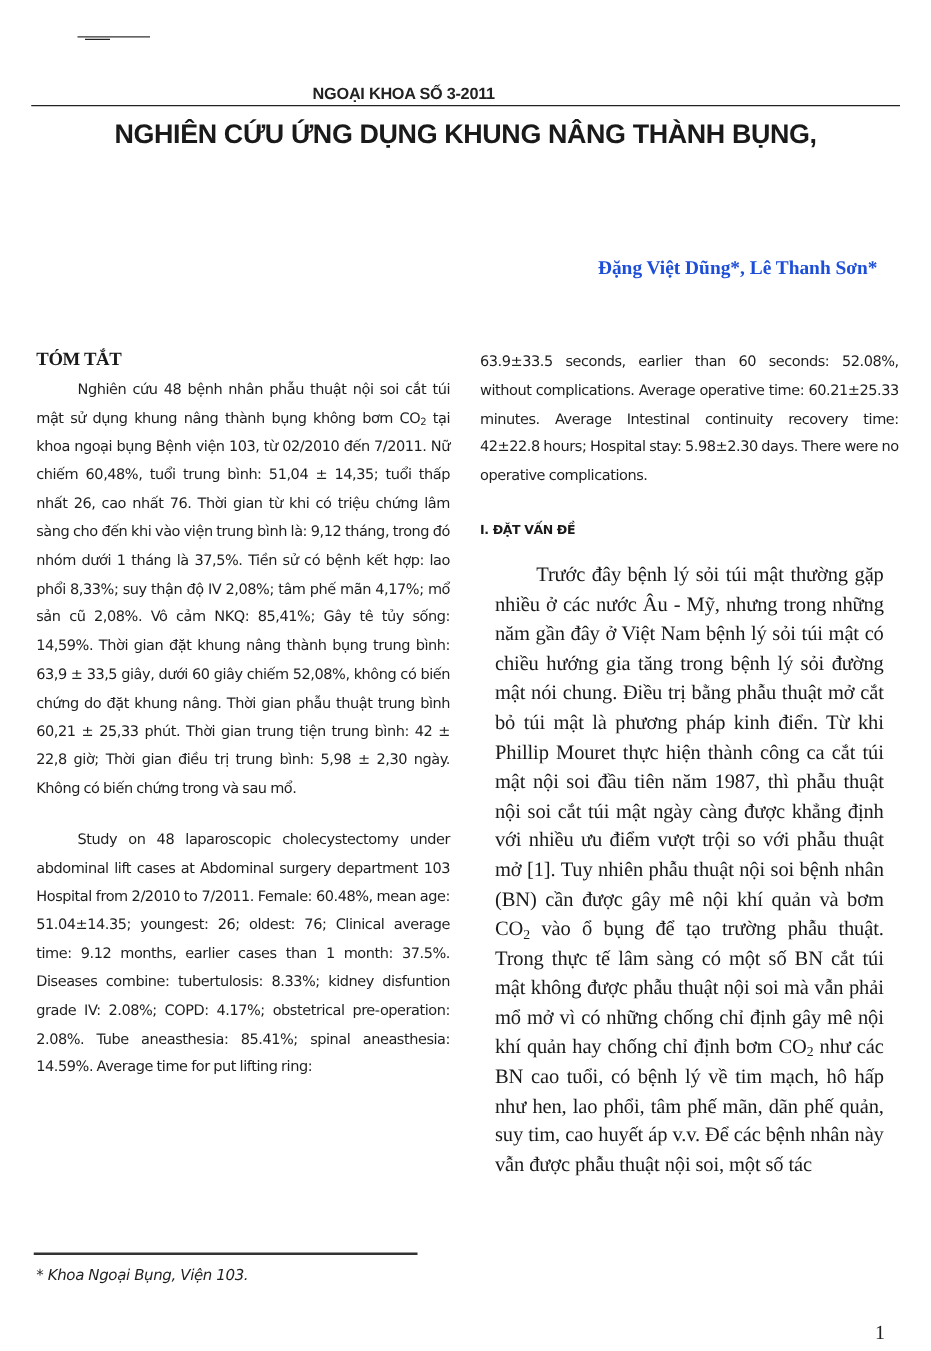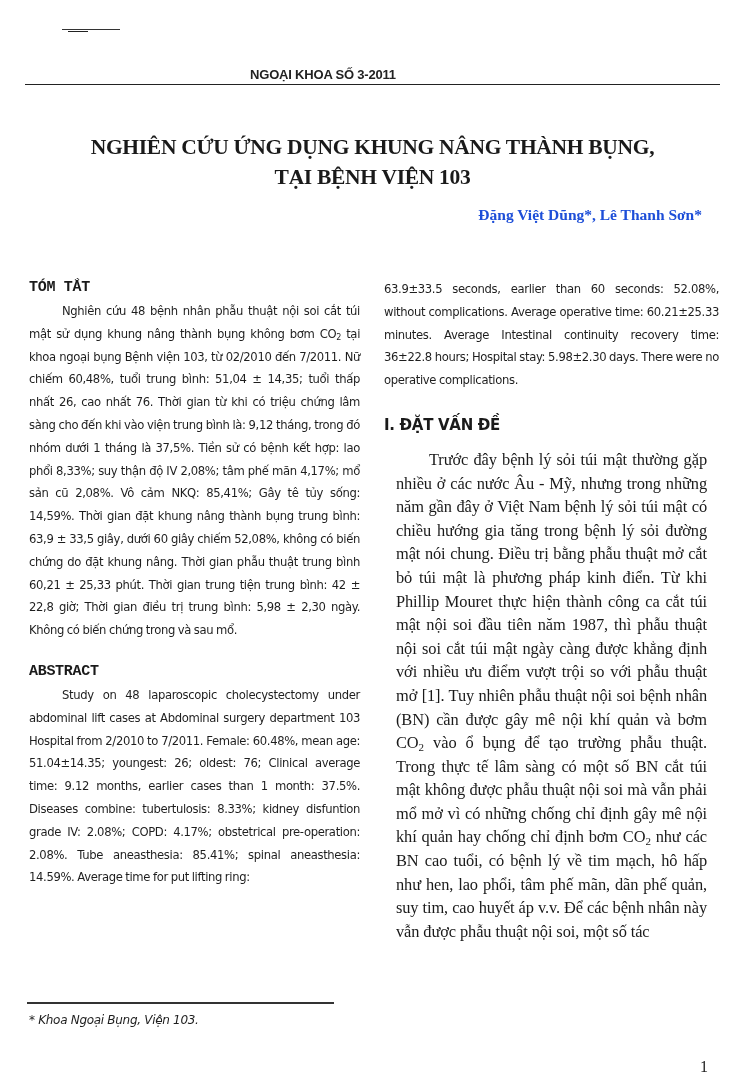--- a/index.html
+++ b/index.html
@@ -4,63 +4,61 @@
   <style>
     html, body { margin: 0; padding: 0; background: #ffffff; }
     body { width: 745px; height: 1081px; position: relative; overflow: hidden; color: #1a1a1a; }
     .abs { position: absolute; }
     .topmark { left: 62px; top: 29px; width: 58px; height: 1px; background: #333; }
     .topmark2 { left: 68px; top: 31px; width: 20px; height: 1px; background: #222; }
     .journal { left: 0; width: 646px; top: 67px; text-align: center;
       font-family: "Liberation Sans", sans-serif; font-weight: bold; font-size: 13px; letter-spacing: -0.2px; color: #222; }
     .rule-top { left: 25px; top: 84px; width: 695px; height: 1px; background: #222; }
     .title { left: 20px; width: 705px; top: 92px; text-align: center;
-      font-family: Liberation Serif, serif; font-weight: bold; font-size: 21.5px; line-height: 30px; color: #1a1a1a; letter-spacing: -0.3px; margin-top: 40px; }
+      font-family: Liberation Sans, sans-serif; font-weight: bold; font-size: 21.5px; line-height: 30px; color: #1a1a1a; letter-spacing: -0.3px; }
     .title sub { font-size: 13px; vertical-align: -3px; line-height: 0; }
     .authors { right: 43px; top: 206px; font-family: "Liberation Serif", serif; font-weight: bold; font-size: 15.5px; color: #1d4ed8; }
     .col-left { left: 29px; top: 276px; width: 331px; font-family: "DejaVu Sans", sans-serif; font-size: 11.6px; line-height: 22.8px; color: #1e1e1e; }
-    .col-left h2 { margin: 0; font-family: Liberation Mono, monospace; font-weight: bold; font-size: 15px; line-height: 24px; letter-spacing: -0.3px; color: #1a1a1a; }
+    .col-left h2 { margin: 0; font-family: Liberation Serif, serif; font-weight: bold; font-size: 15px; line-height: 24px; letter-spacing: -0.3px; color: #1a1a1a; }
     .col-left p { margin: 0; text-align: justify; text-indent: 33px; word-spacing: -0.5px; letter-spacing: -0.35px; }
     .col-left .gap { height: 10px; }
     .col-right { left: 384px; top: 278px; width: 335px; }
     .col-right .abs-cont { margin: 0; font-family: "DejaVu Sans", sans-serif; font-size: 11.6px; line-height: 22.8px; text-align: justify; letter-spacing: -0.35px; word-spacing: -0.5px; color: #1e1e1e; }
-    .col-right h2 { margin: 22px 0 0 0; font-family: "DejaVu Sans", sans-serif; font-weight: bold; font-size: 15px; line-height: 22px; letter-spacing: -0.3px; color: #1a1a1a; }
+    .col-right h2 { margin: 22px 0 0 0; font-family: "DejaVu Sans", sans-serif; font-weight: bold; font-size: 10px; line-height: 22px; letter-spacing: -0.3px; color: #1a1a1a; }
     .col-right .body { margin: 12px; font-family: "Liberation Serif", serif; font-size: 16.4px; line-height: 23.6px; text-align: justify; text-indent: 33px; color: #1a1a1a; letter-spacing: -0.1px; }
     .col-right .body sub { font-size: 11px; line-height: 0; vertical-align: -3px; }
     .col-left sub { font-size: 8px; vertical-align: -2px; line-height: 0; }
     .rule-foot { left: 27px; top: 1002px; width: 307px; height: 2px; background: #333; }
     .footnote { left: 29px; top: 1013px; font-family: "DejaVu Sans", sans-serif; font-style: italic; font-size: 12px; letter-spacing: -0.3px; color: #1e1e1e; text-align: center; }
     .pageno { left: 700px; top: 1058px; font-family: "Liberation Serif", serif; font-size: 16px; color: #222; }
   </style>
 </head>
 <body>
 
 <div class="abs topmark"></div>
 <div class="abs topmark2"></div>
 
 <div class="abs journal">NGOẠI KHOA SỐ 3-2011</div>
 <div class="abs rule-top"></div>
 
 <div class="abs title">
   <div>NGHIÊN CỨU ỨNG DỤNG KHUNG NÂNG THÀNH BỤNG,</div>
-  <div>TẠI BỆNH VIỆN 103</div>
 </div>
 
 <div class="abs authors">Đặng Việt Dũng*, Lê Thanh Sơn*</div>
 
 <div class="abs col-left">
   <h2>TÓM TẮT</h2>
   <p><span>Nghiên cứu 48 bệnh nhân phẫu thuật nội soi cắt túi mật sử dụng khung nâng thành bụng không bơm CO</span><sub>2</sub><span> tại khoa ngoại bụng Bệnh viện 103, từ 02/2010 đến 7/2011. Nữ chiếm 60,48%, tuổi trung bình: 51,04 ± 14,35; tuổi thấp nhất 26, cao nhất 76. Thời gian từ khi có triệu chứng lâm sàng cho đến khi vào viện trung bình là: 9,12 tháng, trong đó nhóm dưới 1 tháng là 37,5%. Tiền sử có bệnh kết hợp: lao phổi 8,33%; suy thận độ IV 2,08%; tâm phế mãn 4,17%; mổ sản cũ 2,08%. Vô cảm NKQ: 85,41%; Gây tê tủy sống: 14,59%. Thời gian đặt khung nâng thành bụng trung bình: 63,9 ± 33,5 giây, dưới 60 giây chiếm 52,08%, không có biến chứng do đặt khung nâng. Thời gian phẫu thuật trung bình 60,21 ± 25,33 phút. Thời gian trung tiện trung bình: 42 ± 22,8 giờ; Thời gian điều trị trung bình: 5,98 ± 2,30 ngày. Không có biến chứng trong và sau mổ.</span></p>
   <div class="gap"></div>
   <div style="height:8px"></div>
-  <h2>ABSTRACT</h2>
   <p>Study on 48 laparoscopic cholecystectomy under abdominal lift cases at Abdominal surgery department 103 Hospital from 2/2010 to 7/2011. Female: 60.48%, mean age: 51.04±14.35; youngest: 26; oldest: 76; Clinical average time: 9.12 months, earlier cases than 1 month: 37.5%. Diseases combine: tubertulosis: 8.33%; kidney disfuntion grade IV: 2.08%; COPD: 4.17%; obstetrical pre-operation: 2.08%. Tube aneasthesia: 85.41%; spinal aneasthesia: 14.59%. Average time for put lifting ring:</p>
 </div>
 
 <div class="abs col-right">
-  <p class="abs-cont">63.9±33.5 seconds, earlier than 60 seconds: 52.08%, without complications. Average operative time: 60.21±25.33 minutes. Average Intestinal continuity recovery time: 36±22.8 hours; Hospital stay: 5.98±2.30 days. There were no operative complications.</p>
+  <p class="abs-cont">63.9±33.5 seconds, earlier than 60 seconds: 52.08%, without complications. Average operative time: 60.21±25.33 minutes. Average Intestinal continuity recovery time: 42±22.8 hours; Hospital stay: 5.98±2.30 days. There were no operative complications.</p>
   <h2>I. ĐẶT VẤN ĐỀ</h2>
   <p class="body"><span>Trước đây bệnh lý sỏi túi mật thường gặp nhiều ở các nước Âu - Mỹ, nhưng trong những năm gần đây ở Việt Nam bệnh lý sỏi túi mật có chiều hướng gia tăng trong bệnh lý sỏi đường mật nói chung. Điều trị bằng phẫu thuật mở cắt bỏ túi mật là phương pháp kinh điển. Từ khi Phillip Mouret thực hiện thành công ca cắt túi mật nội soi đầu tiên năm 1987, thì phẫu thuật nội soi cắt túi mật ngày càng được khẳng định với nhiều ưu điểm vượt trội so với phẫu thuật mở [1]. Tuy nhiên phẫu thuật nội soi bệnh nhân (BN) cần được gây mê nội khí quản và bơm CO</span><sub>2</sub><span> vào ổ bụng để tạo trường phẫu thuật. Trong thực tế lâm sàng có một số BN cắt túi mật không được phẫu thuật nội soi mà vẫn phải mổ mở vì có những chống chỉ định gây mê nội khí quản hay chống chỉ định bơm CO</span><sub>2</sub><span>  như các BN cao tuổi, có bệnh lý về tim mạch, hô hấp như hen, lao phổi, tâm phế mãn, dãn phế quản, suy tim, cao huyết áp v.v. Để các bệnh nhân này vẫn được phẫu thuật nội soi, một số tác</span></p>
 </div>
 
 <div class="abs rule-foot"></div>
 <div class="abs footnote">* Khoa Ngoại Bụng, Viện 103.</div>
 <div class="abs pageno">1</div>
 
 </body></html>

